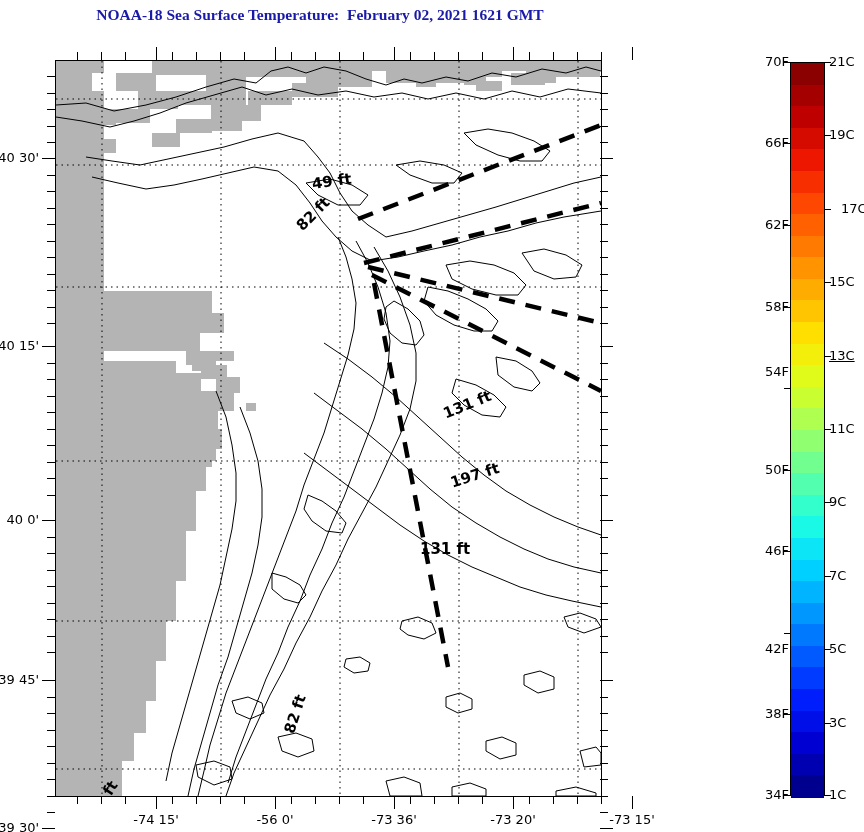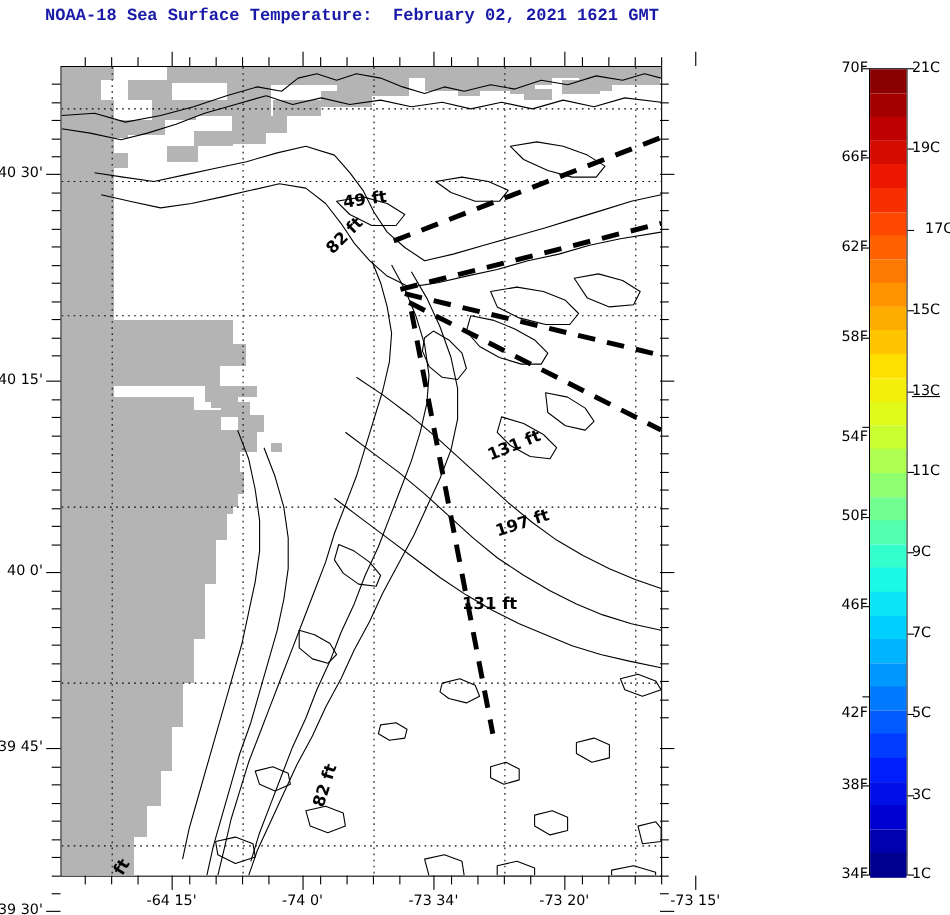--- a/index.html
+++ b/index.html
@@ -19,21 +19,21 @@
   
   #title-block {
     position: absolute;
     left: 0;
     top: 4px;
     width: 640px;
     text-align: center;
   }
   .title-line {
     color: #1a1aa8;
-    font-family: Liberation Mono, monospace;
+    font-family: Liberation Serif, serif;
     font-weight: bold;
     font-size: 15.5px;
     line-height: 21px;
     white-space: pre;
     letter-spacing: 0px;
   }
 
   
   #map-frame {
     position: absolute;
@@ -463,23 +463,23 @@
   <div class="tick xtick-top" style="left:522px;"></div>
   <div class="tick xtick-top" style="left:546px;"></div>
   <div class="tick xtick-top major" style="left:577px;"></div>
 
   <div class="axis-label ylabel" style="left:-70px; top:90px; width:54px;">40 30'</div>
   <div class="axis-label ylabel" style="left:-70px; top:278px; width:54px;">40 15'</div>
   <div class="axis-label ylabel" style="left:-70px; top:452px; width:54px;">40 0'</div>
   <div class="axis-label ylabel" style="left:-70px; top:612px; width:54px;">39 45'</div>
   <div class="axis-label ylabel" style="left:-70px; top:760px; width:54px;">39 30'</div>
 
-  <div class="axis-label xlabel" style="left:61px; top:752px; width:80px;">-64 15'</div>
-  <div class="axis-label xlabel" style="left:180px; top:752px; width:80px;">-74 0'</div>
-  <div class="axis-label xlabel" style="left:299px; top:752px; width:80px;">-73 34'</div>
+  <div class="axis-label xlabel" style="left:61px; top:752px; width:80px;">-74 15'</div>
+  <div class="axis-label xlabel" style="left:180px; top:752px; width:80px;">-56 0'</div>
+  <div class="axis-label xlabel" style="left:299px; top:752px; width:80px;">-73 36'</div>
   <div class="axis-label xlabel" style="left:418px; top:752px; width:80px;">-73 20'</div>
   <div class="axis-label xlabel" style="left:537px; top:752px; width:80px;">-73 15'</div>
 </div>
 
 <div id="colorbar-wrap">
   <div id="colorbar-bar">
       <div class="cb-seg" style="top: 0px; height: 22.1882px; background: rgb(139, 0, 0);"></div>
       <div class="cb-seg" style="top: 21.5882px; height: 22.1882px; background: rgb(165, 0, 0);"></div>
       <div class="cb-seg" style="top: 43.1765px; height: 22.1882px; background: rgb(190, 0, 0);"></div>
       <div class="cb-seg" style="top: 64.7647px; height: 22.1882px; background: rgb(214, 11, 0);"></div>
@@ -523,21 +523,21 @@
   <div class="cb-tick left" style="top:408px;"></div>
   <div class="cb-tick left" style="top:489px;"></div>
   <div class="cb-tick left" style="top:571px;"></div>
   <div class="cb-tick left" style="top:652px;"></div>
   <div class="cb-tick left" style="top:733px;"></div>
 
   <div class="cb-label f" style="top:-8px; width:36px;">70F</div>
   <div class="cb-label f" style="top:73px; width:36px;">66F</div>
   <div class="cb-label f" style="top:155px; width:36px;">62F</div>
   <div class="cb-label f" style="top:237px; width:36px;">58F</div>
-  <div class="cb-label f" style="top:328px; width:36px;">54F</div>
+  <div class="cb-label f" style="top:302px; width:36px;">54F</div>
   <div class="cb-label f" style="top:400px; width:36px;">50F</div>
   <div class="cb-label f" style="top:481px; width:36px;">46F</div>
   <div class="cb-label f" style="top:579px; width:36px;">42F</div>
   <div class="cb-label f" style="top:644px; width:36px;">38F</div>
   <div class="cb-label f" style="top:725px; width:36px;">34F</div>
 
   <div class="cb-tick right" style="top:0px;"></div>
   <div class="cb-tick right" style="top:73px;"></div>
   <div class="cb-tick right" style="top:147px;"></div>
   <div class="cb-tick right" style="top:220px;"></div>

